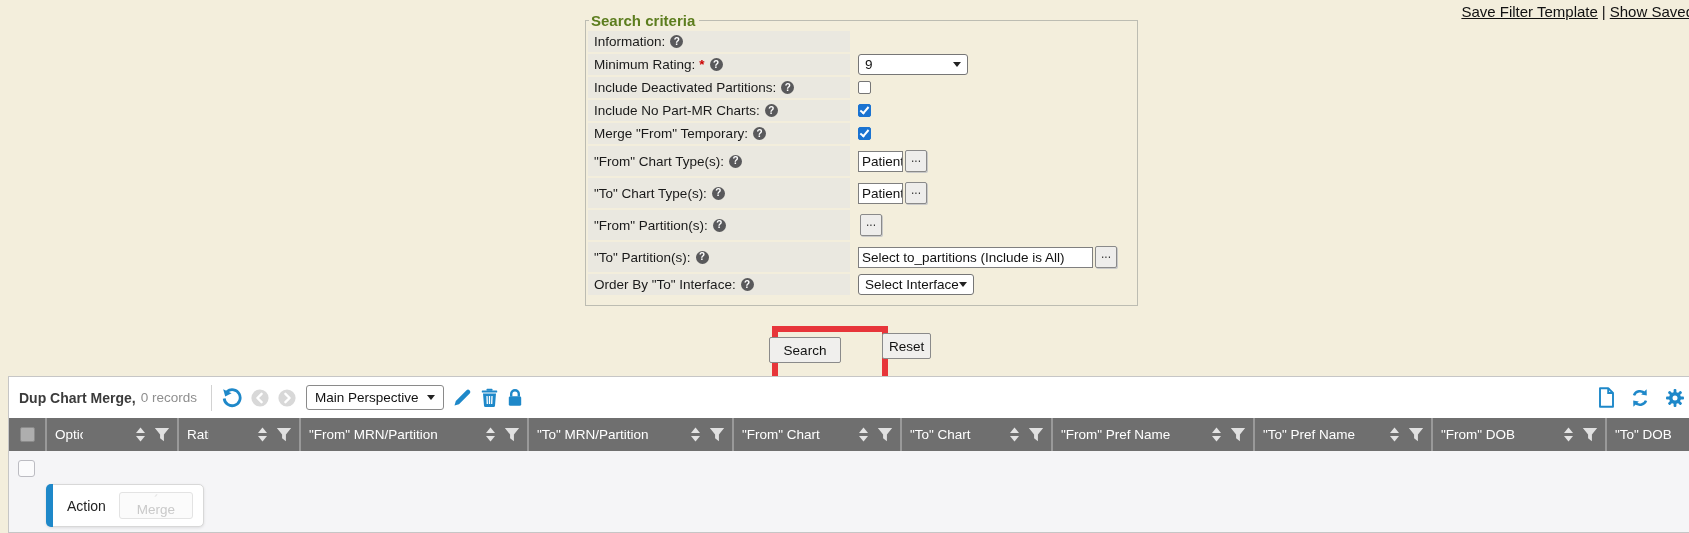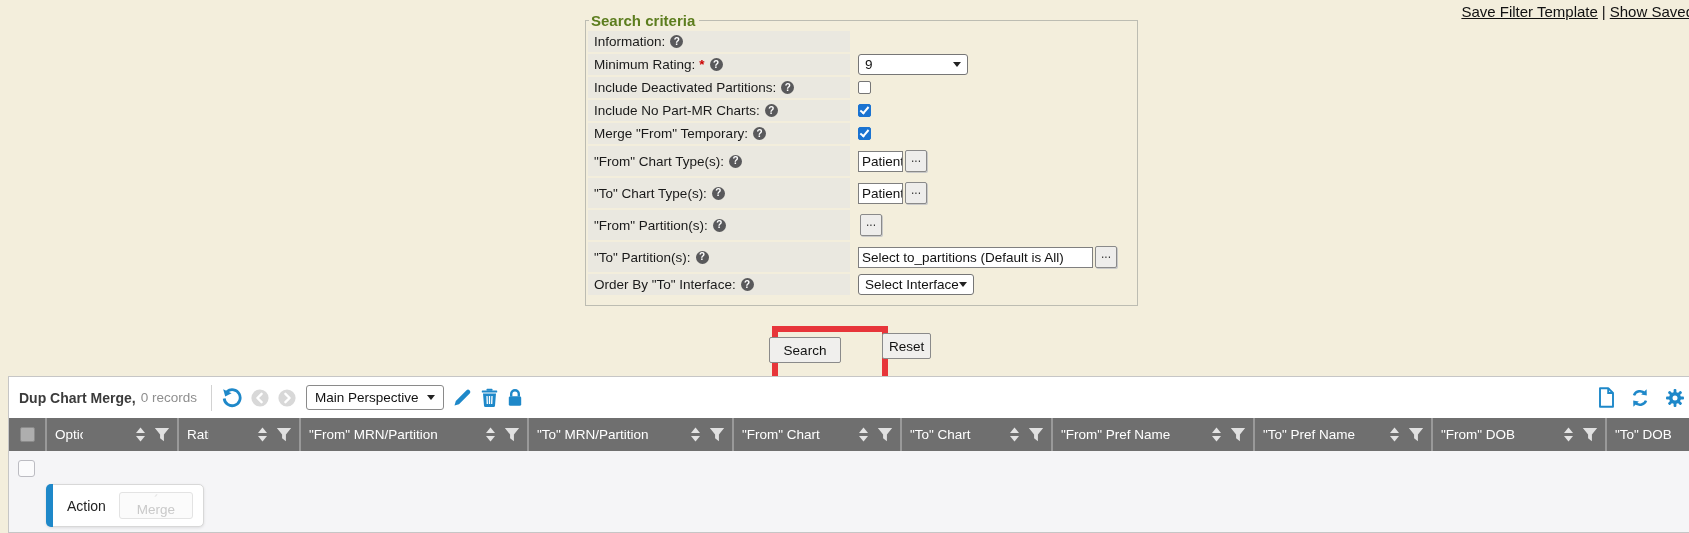--- a/index.html
+++ b/index.html
@@ -148,21 +148,21 @@
           <div class="crit-ctrl">
             <button class="ellipsis-btn">...</button>
           </div>
         </div>
         <div class="crit-row tall">
           <div class="crit-label">
             <span>"To" Partition(s):</span>
             <span class="help">?</span>
           </div>
           <div class="crit-ctrl">
-            <div class="textbox" style="width: 235px;">Select to_partitions (Default is All)</div>
+            <div class="textbox" style="width: 235px;">Select to_partitions (Include is All)</div>
             <button class="ellipsis-btn">...</button>
           </div>
         </div>
         <div class="crit-row">
           <div class="crit-label">
             <span>Order By "To" Interface:</span>
             <span class="help">?</span>
           </div>
           <div class="crit-ctrl">
             <div class="sel" style="width: 116px;">

